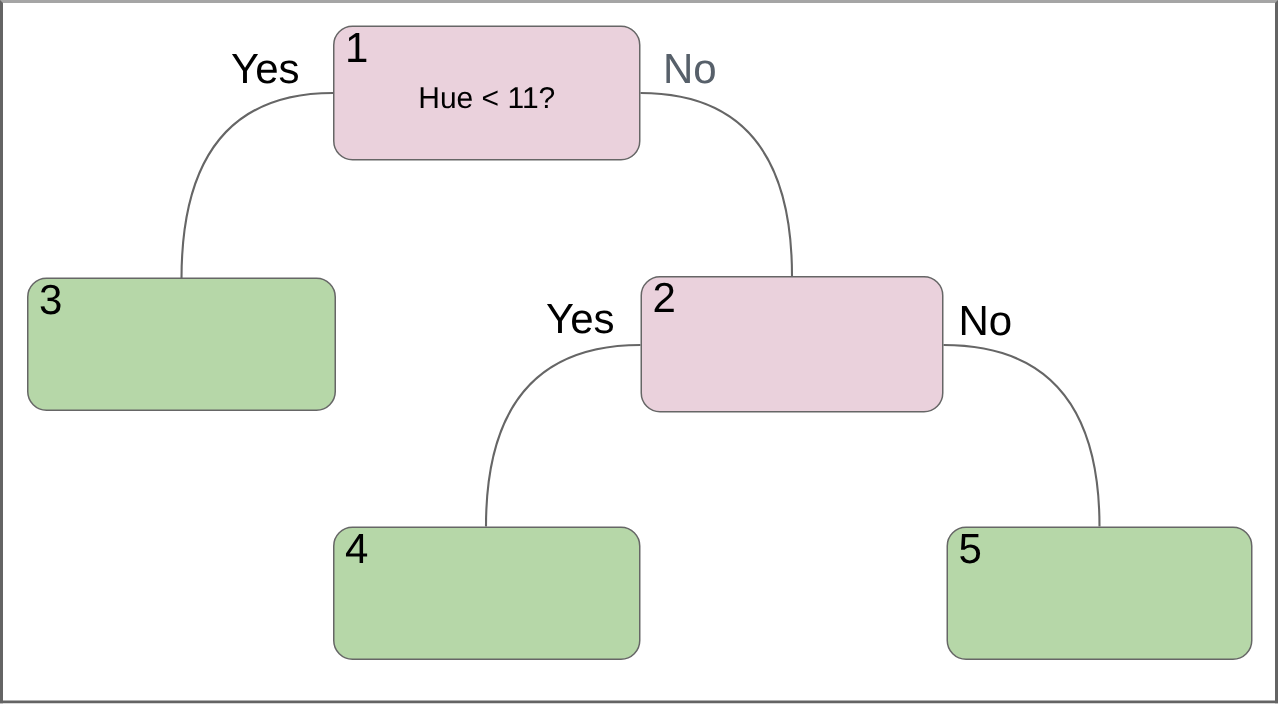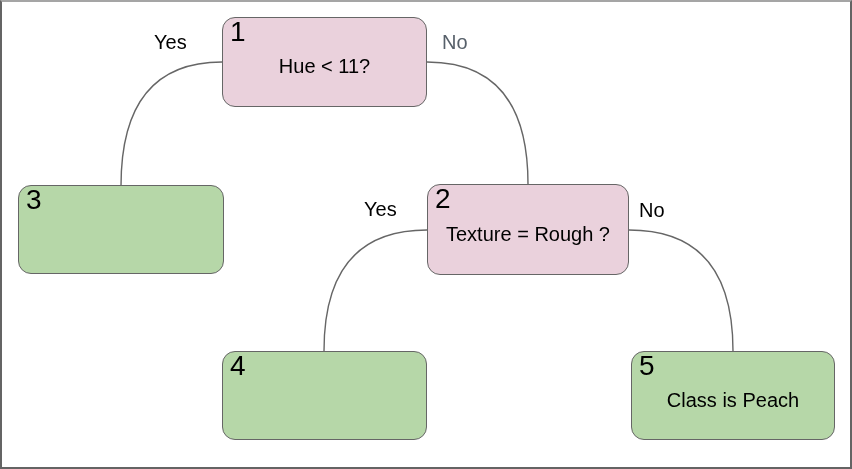--- a/index.html
+++ b/index.html
@@ -47,21 +47,21 @@
   }
   .node-label {
     font-size: 20px;
     padding-top: 9px;
     text-align: center;
     white-space: nowrap;
   }
 
   .edge-label {
     position: absolute;
-    font-size: 20px;
+    font-size: 28px;
     line-height: 1;
     color: #000000;
     white-space: nowrap;
     text-align: center;
   }
   .edge-label--muted { color: #57606a; }
 
   
   #node-1 { left: 220px; top: 15px;  width: 205px; height: 90px; }
   #node-2 { left: 425px; top: 182px; width: 202px; height: 91px; }
@@ -87,34 +87,32 @@
     <path d="M 629 230 Q 733 230 733 351" fill="none" stroke-width="1.4" stroke="#666666"></path>
   </svg>
 
   <div id="node-1" class="node node--decision">
     <span class="node-num">1</span>
     <span class="node-label">Hue &lt; 11?</span>
   </div>
 
   <div id="node-2" class="node node--decision">
     <span class="node-num">2</span>
-    <span class="node-label">Texture = Rough ?</span>
   </div>
 
   <div id="node-3" class="node node--leaf">
     <span class="node-num">3</span>
   </div>
 
   <div id="node-4" class="node node--leaf">
     <span class="node-num">4</span>
   </div>
 
   <div id="node-5" class="node node--leaf">
     <span class="node-num">5</span>
-    <span class="node-label">Class is Peach</span>
   </div>
 
   <span id="label-yes-1" class="edge-label">Yes</span>
   <span id="label-no-1" class="edge-label edge-label--muted">No</span>
   <span id="label-yes-2" class="edge-label">Yes</span>
   <span id="label-no-2" class="edge-label">No</span>
 
 </div>
 
 </body></html>

